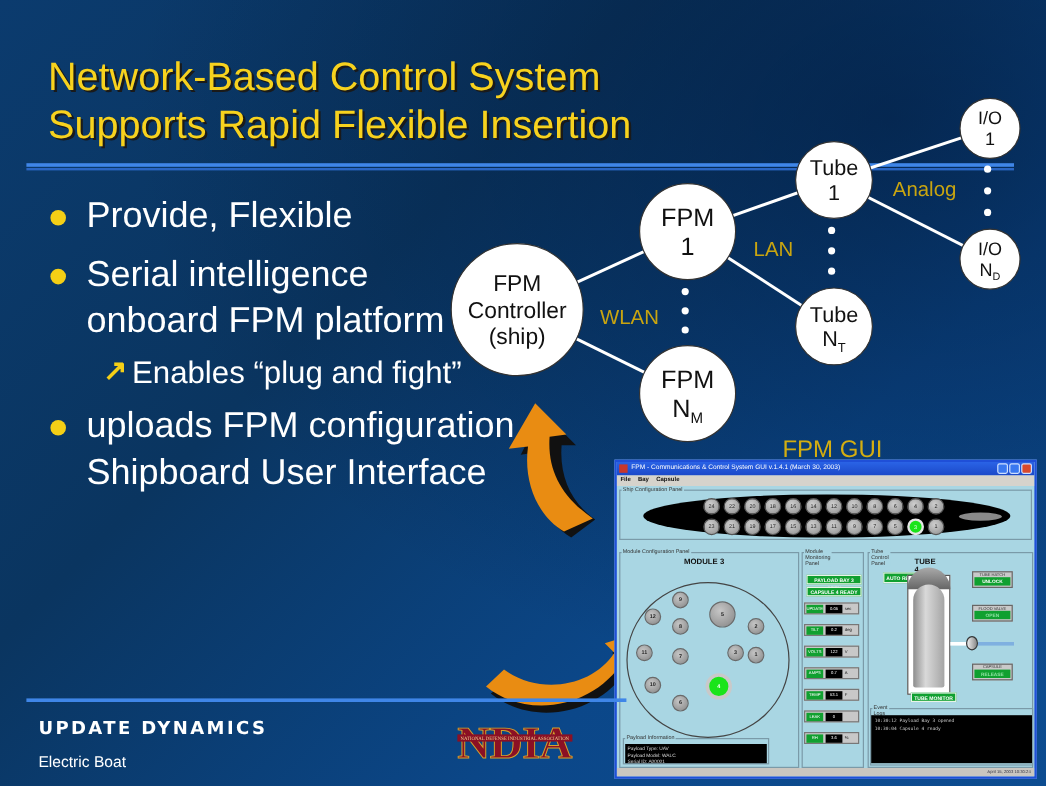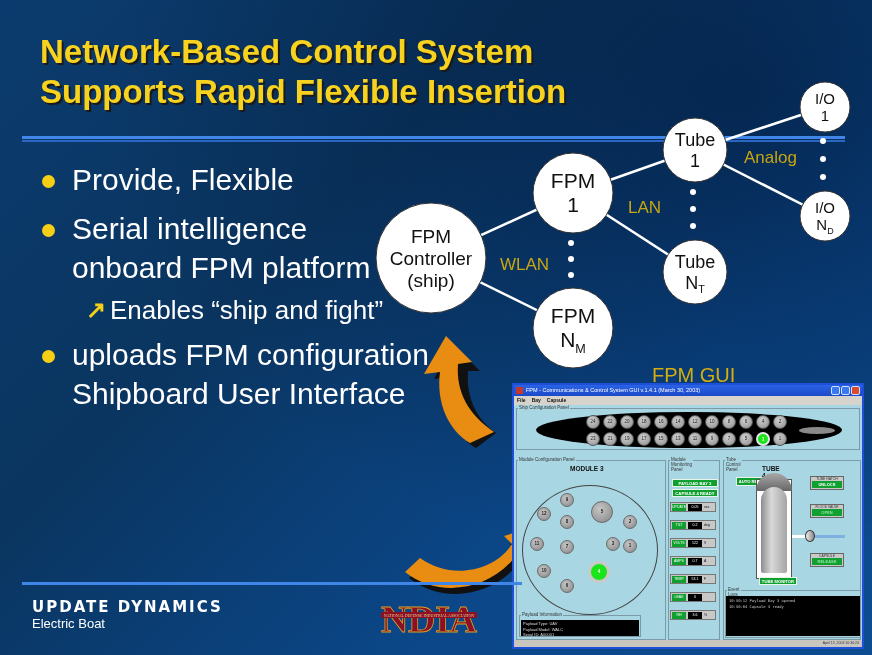--- a/index.html
+++ b/index.html
@@ -8,37 +8,37 @@
   #slide {
     position: absolute; left: 0; top: 0; width: 872px; height: 655px;
     background: linear-gradient(135deg, #0b3b6e 0%, #0a3560 35%, #0b4789 70%, #0d4c90 100%);
     overflow: hidden;
   }
   #slide::before {
     content: ""; position: absolute; inset: 0;
     background: radial-gradient(ellipse at 85% 15%, rgba(0,20,50,0.55), rgba(0,0,0,0) 60%);
   }
   .title {
-    position: absolute; left: 40px; top: 32px; color: #f7d21e;
-    font-weight: bold; font-size: 33px; line-height: 40px;
+    position: absolute; left: 40px; top: 44px; color: #f7d21e;
+    font-weight: normal; font-size: 33px; line-height: 40px;
     text-shadow: 2px 2px 0 #1a1a1a;
   }
   .rule { position: absolute; left: 22px; width: 823px; background: #3f86e8; }
   .bullets { position: absolute; left: 38px; top: 160px; width: 460px; color: #fff; }
   .bullet { position: relative; padding-left: 34px; font-size: 30px; line-height: 39px; margin-bottom: 10px; }
   .bullet .dot { position: absolute; left: 4px; top: 15px; width: 13px; height: 13px; border-radius: 50%; background: #f4cf16; }
   .sub { position: relative; padding-left: 72px; font-size: 26px; line-height: 34px; margin: -4px 0 8px; }
   .sub .arrow { position: absolute; left: 48px; top: 0; color: #f4cf16; font-size: 24px; font-weight: bold; }
   svg#diagram { position: absolute; left: 0; top: 0; }
   .node-text { font-family: "Liberation Sans", sans-serif; fill: #111; text-anchor: middle; }
   .link-label { font-family: "Liberation Sans", sans-serif; fill: #c9a510; font-size: 17px; }
   .gui-label { position: absolute; left: 652px; top: 364px; color: #d4ae10; font-size: 20px; }
   .logo-gd { position: absolute; left: 32px; top: 598px; color: #fff; }
   .logo-gd .main { font-size: 15px; font-weight: bold; letter-spacing: 2px; font-family: "DejaVu Sans", sans-serif; }
-  .logo-gd .sub2 { font-size: 13px; margin-top: 0; }
+  .logo-gd .sub2 { font-size: 13px; margin-top: 11px; }
   .ndia { position: absolute; left: 381px; top: 598px; width: 98px; height: 38px; }
   
   .win { position: absolute; left: 512px; top: 383px; width: 352px; height: 266px; background: #a9d6e3; border: 2px solid #1f4fd8; overflow: hidden; font-size: 5px; color: #111; }
   .win-title { height: 11px; background: linear-gradient(#2a63e6, #1b49c9); color: #fff; font-size: 5.5px; line-height: 11px; padding-left: 12px; position: relative; }
   .win-title .appicon { position: absolute; left: 2px; top: 2px; width: 7px; height: 7px; background: #c8372c; }
   .win-btns { position: absolute; right: 2px; top: 1px; display: flex; gap: 1px; }
   .win-btns span { width: 9px; height: 9px; border-radius: 2px; background: #3a78f0; border: 1px solid #cfe0ff; }
   .win-btns span.close { background: #d9492d; }
   .menubar { height: 9px; background: #d6d3cc; font-size: 5px; line-height: 9px; padding-left: 3px; display: flex; gap: 6px; font-weight: bold; }
   .panel-label { position: absolute; font-size: 4.5px; color: #333; background: #a9d6e3; padding: 0 1px; }
@@ -83,21 +83,21 @@
       <span class="dot"></span>
       <div>Provide, Flexible</div>
     </div>
     <div class="bullet">
       <span class="dot"></span>
       <div>Serial intelligence</div>
       <div>onboard FPM platform</div>
     </div>
     <div class="sub">
       <span class="arrow">↗</span>
-      <span>Enables “ship and fight”</span>
+      <span>Enables “plug and fight”</span>
     </div>
     <div class="bullet">
       <span class="dot"></span>
       <div>uploads FPM configuration</div>
       <div>Shipboard User Interface</div>
     </div>
   </div>
 
   <svg id="diagram" width="872" height="655">
     <g id="edges">

